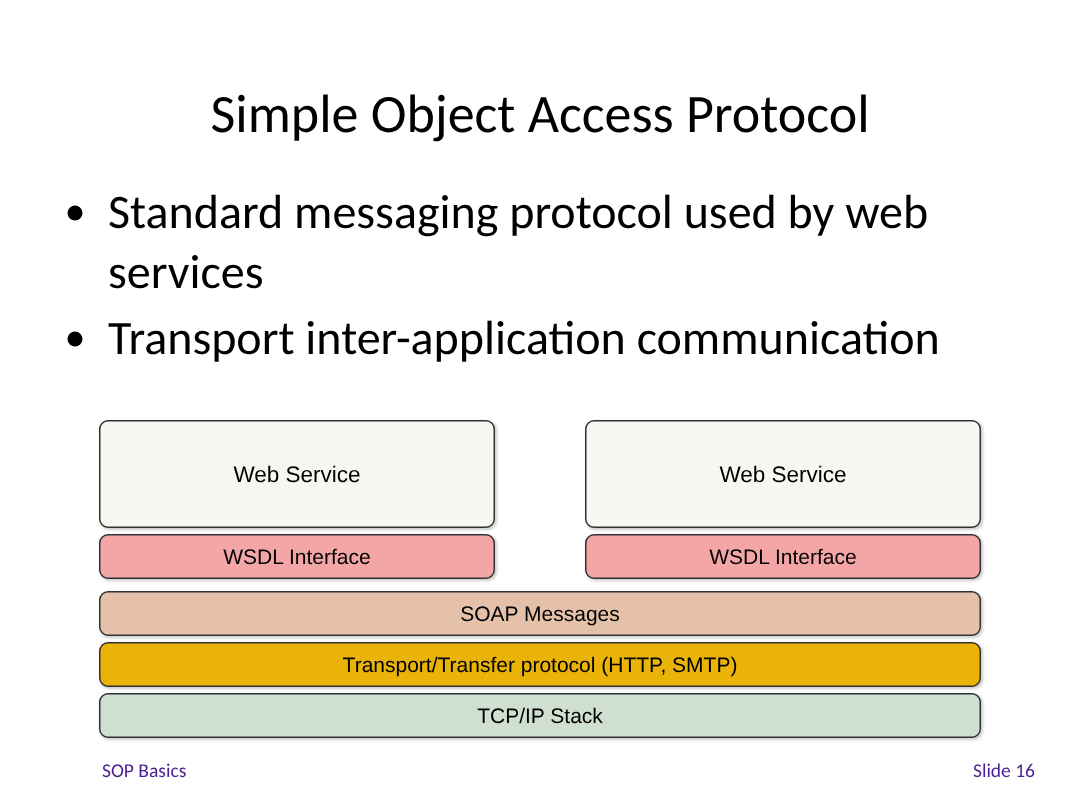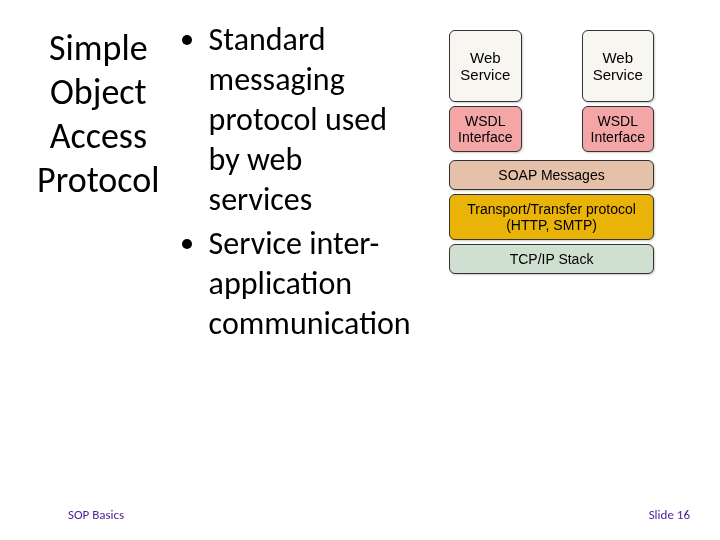--- a/index.html
+++ b/index.html
@@ -10,21 +10,21 @@
     font-family: Calibri, Arial, sans-serif;
     color: #000;
     position: relative;
     overflow: hidden;
   }
   .slide {
     width: 100%;
     height: 100%;
     padding: 20px 30px 20px 30px;
     display: flex;
-    flex-direction: row;
+    flex-direction: column;
     justify-content: center;
   }
   .title {
     font-size: 36px;
     font-weight: 400;
     text-align: center;
     margin-top: 6px;
     margin-bottom: 24px;
   }
   .bullets {
@@ -89,21 +89,21 @@
 </style>
 </head>
 <body>
 
 <div class="slide">
 
   <h1 class="title">Simple Object Access Protocol</h1>
 
   <ul class="bullets">
     <li>Standard messaging protocol used by web services</li>
-    <li>Service inter-application communication</li>
+    <li>Transport inter-application communication</li>
   </ul>
 
   <div class="diagram">
     <div class="row-split">
       <div class="svc-col">
         <div class="layer svc-box">Web Service</div>
         <div class="layer wsdl-box">WSDL Interface</div>
       </div>
       <div class="svc-col">
         <div class="layer svc-box">Web Service</div>

